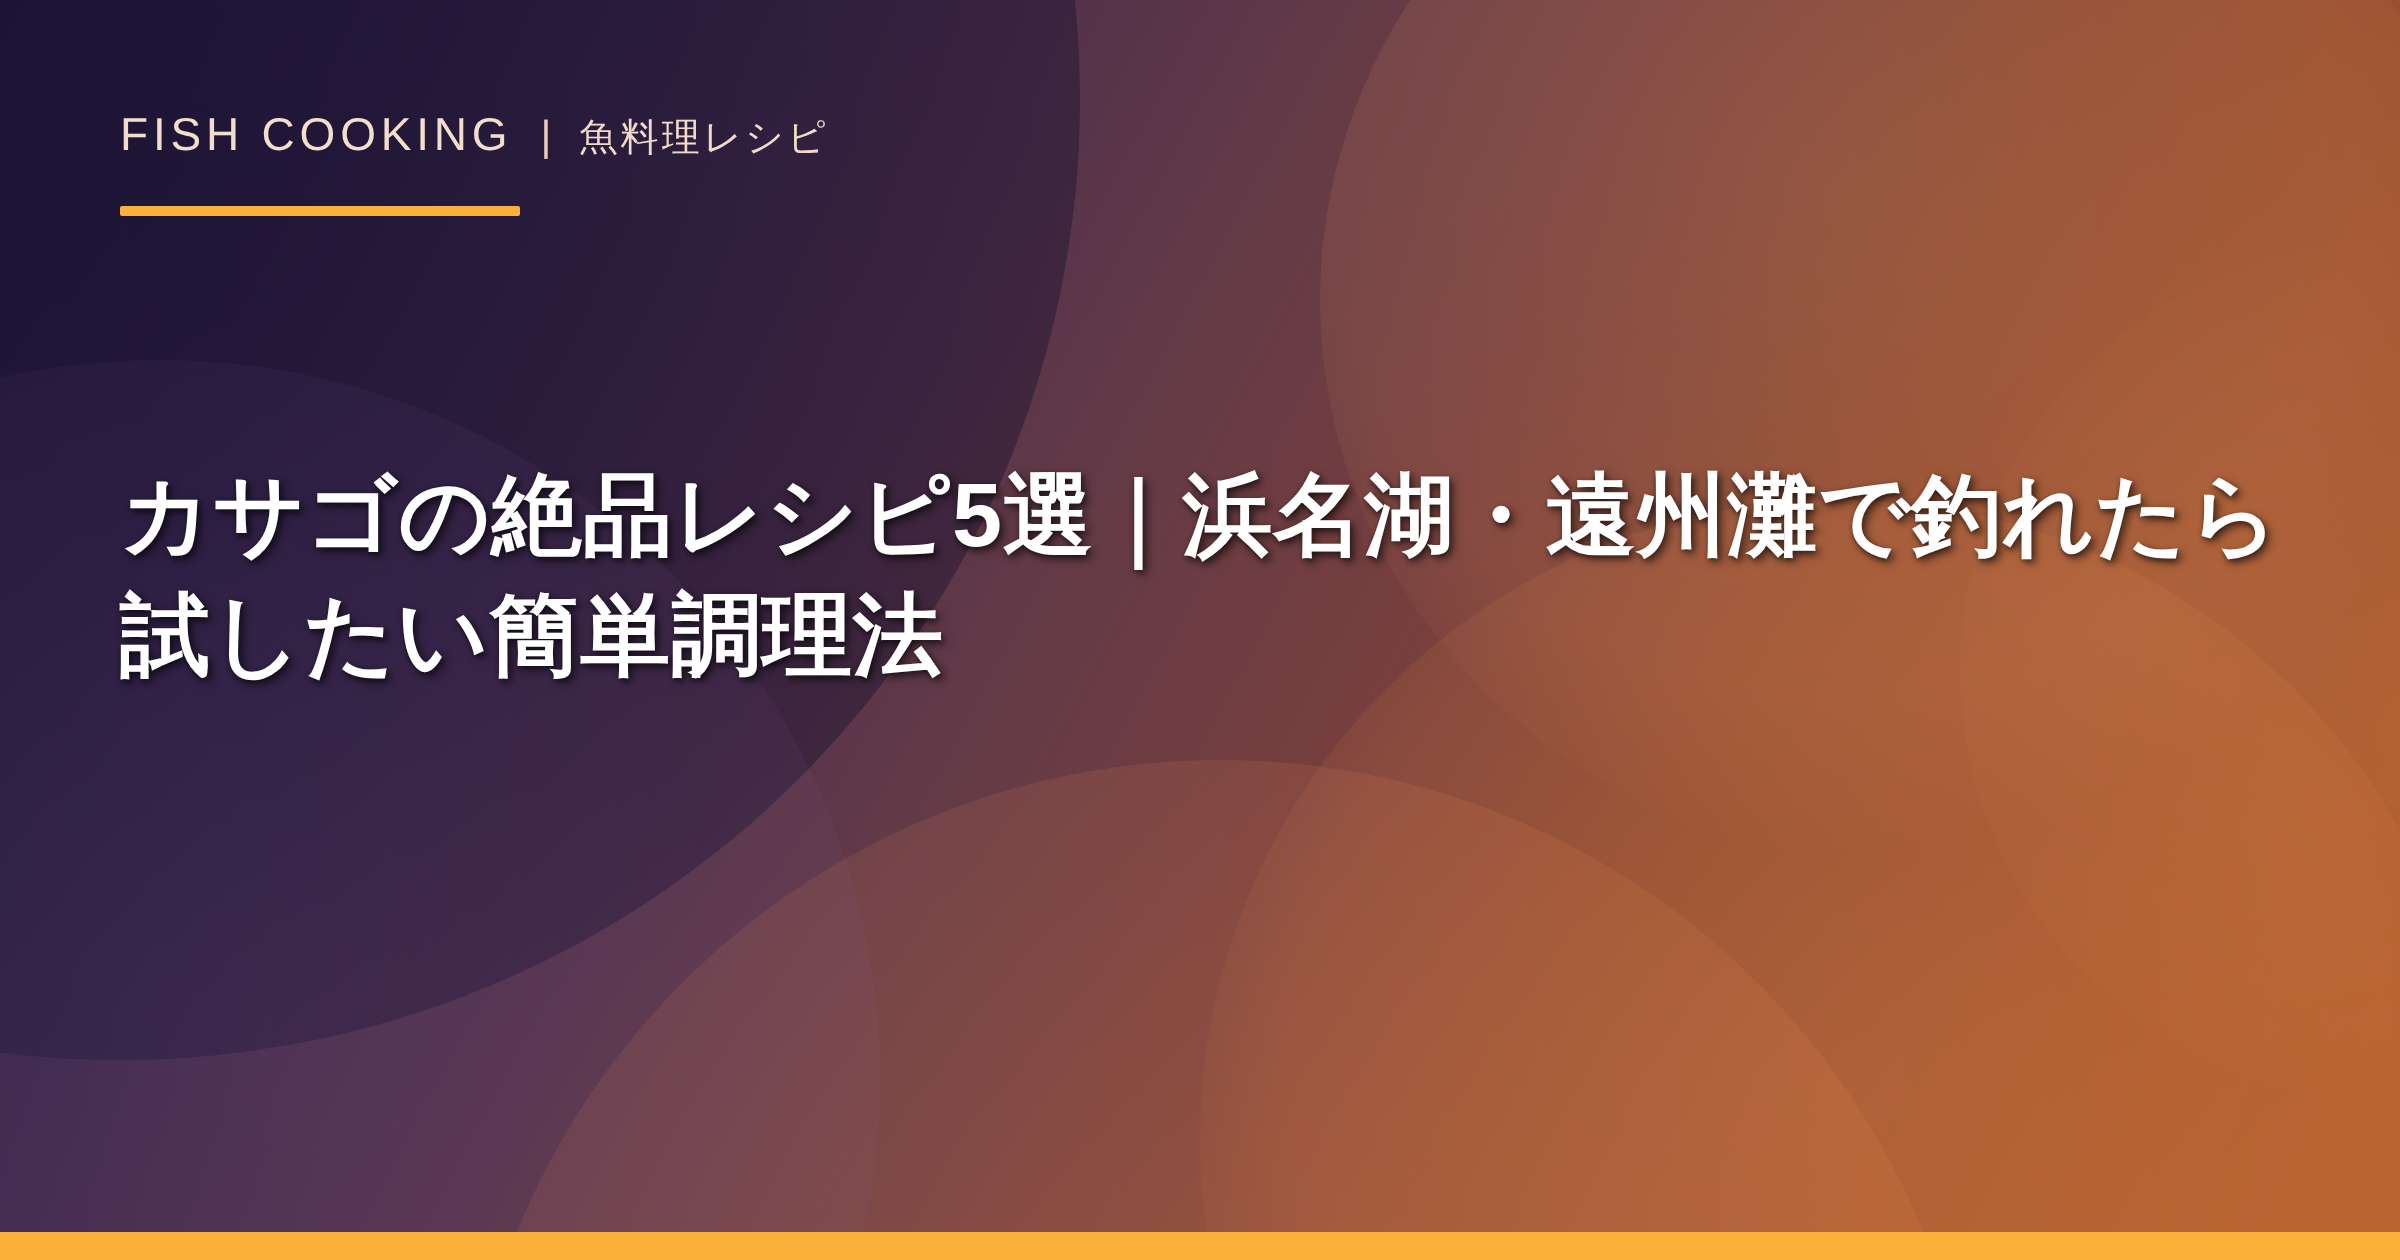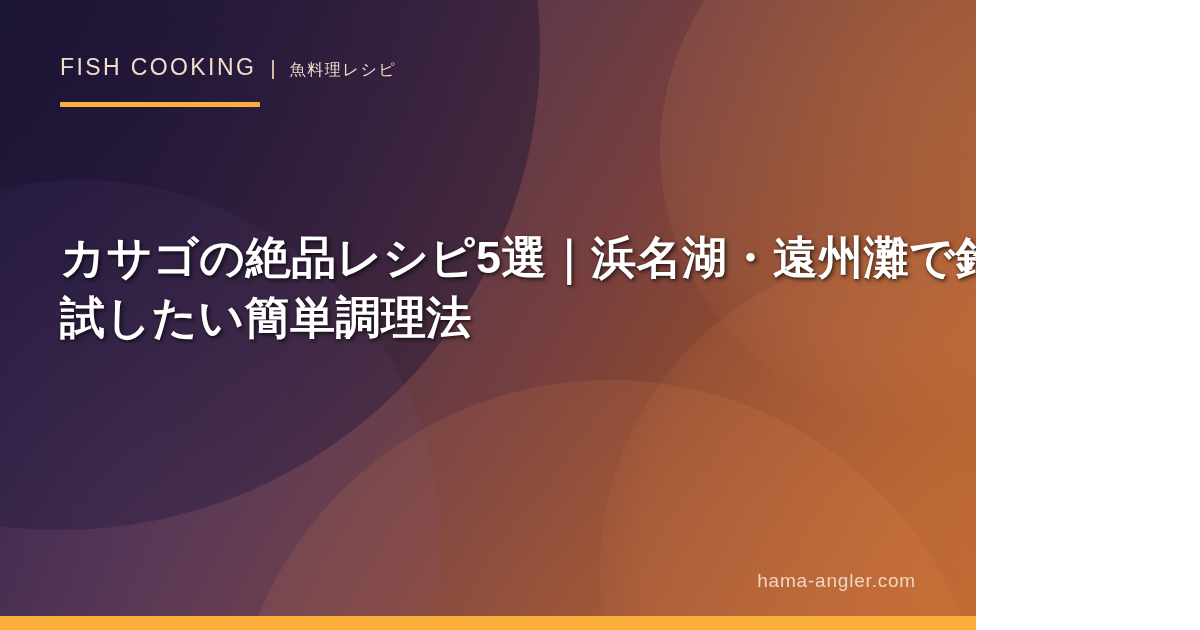--- a/index.html
+++ b/index.html
@@ -3,21 +3,21 @@
 <meta charset="utf-8">
 <style>
   html, body {
     margin: 0;
     padding: 0;
     background: #ffffff;
   }
 
   #og-card {
     position: relative;
-    width: 976px;
+    width: 1200px;
     height: 630px;
     overflow: hidden;
     font-family: "Liberation Sans", "DejaVu Sans", sans-serif;
     
     background:
       linear-gradient(118deg,
         #241a3c 0%,
         #2e1f42 11%,
         #3d2748 22%,
         #50304a 33%,
@@ -122,21 +122,21 @@
   }
 
   .kicker-sep {
     margin: 0 14px;
     font-size: 21px;
     color: #e9cfbb;
     font-weight: 300;
   }
 
   .kicker-ja {
-    font-size: 16px;
+    font-size: 19px;
     letter-spacing: 1.6px;
     color: #f1dac9;
     font-weight: 400;
   }
 
   .accent-bar {
     margin-top: 21px;
     width: 200px;
     height: 5px;
     background: #fbb03b;
@@ -196,17 +196,16 @@
     <div class="kicker-line">
       <span class="kicker-en">FISH COOKING</span>
       <span class="kicker-sep">|</span>
       <span class="kicker-ja">魚料理レシピ</span>
     </div>
     <div class="accent-bar"></div>
   </div>
 
   <h1 class="title">カサゴの絶品レシピ5選｜浜名湖・遠州灘で釣れたら試したい簡単調理法</h1>
 
-  <div class="site-domain">hama-angler.com</div>
 
   <div class="bottom-strip"></div>
 
 </div>
 
 </body></html>

